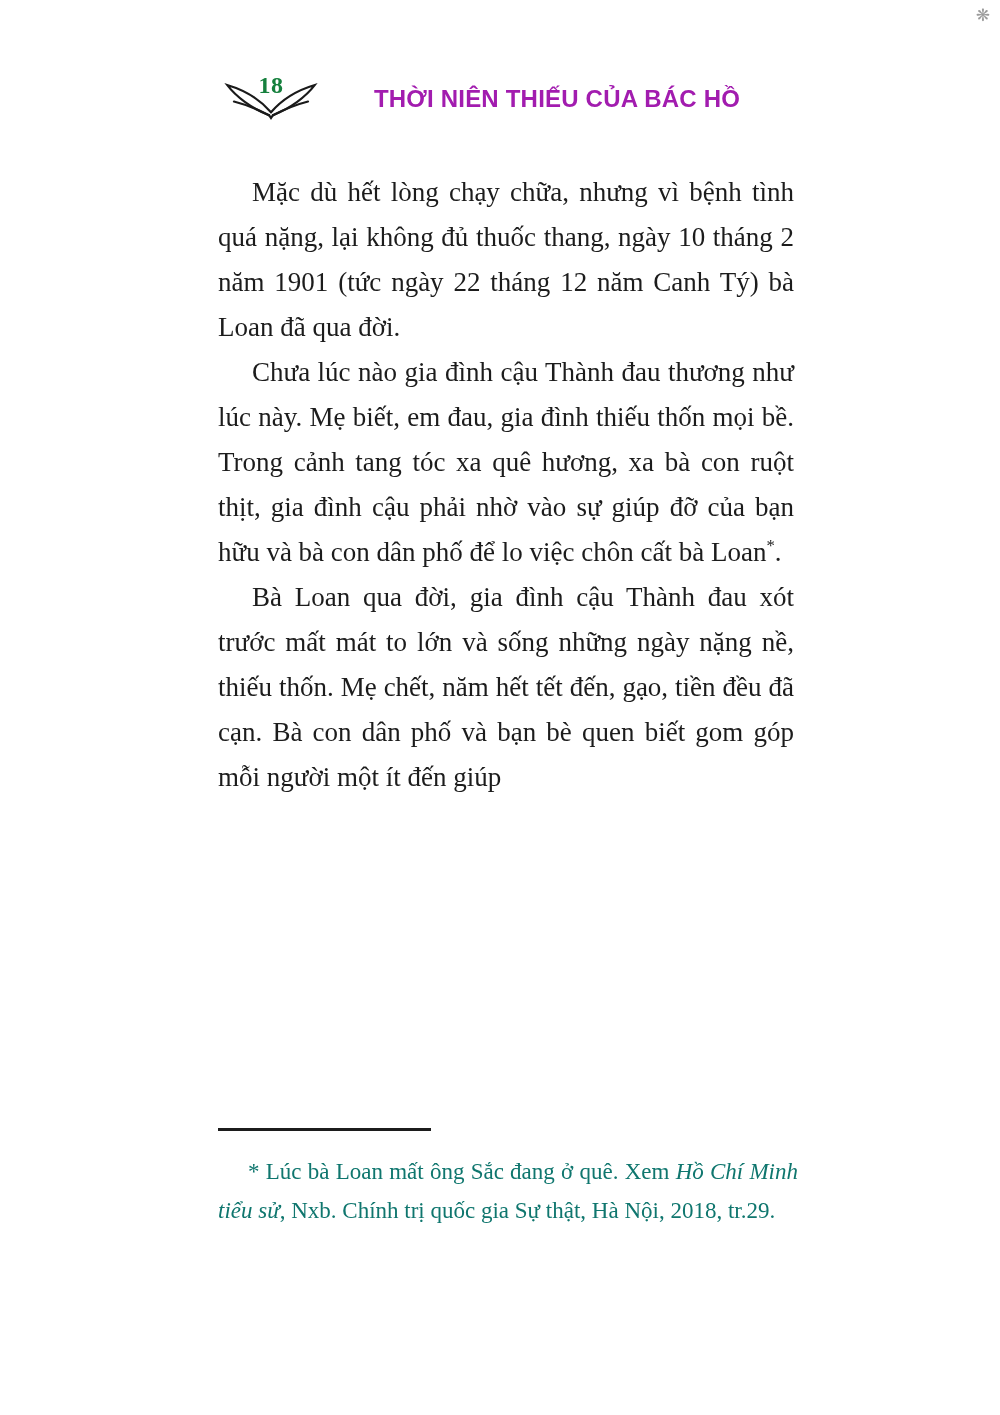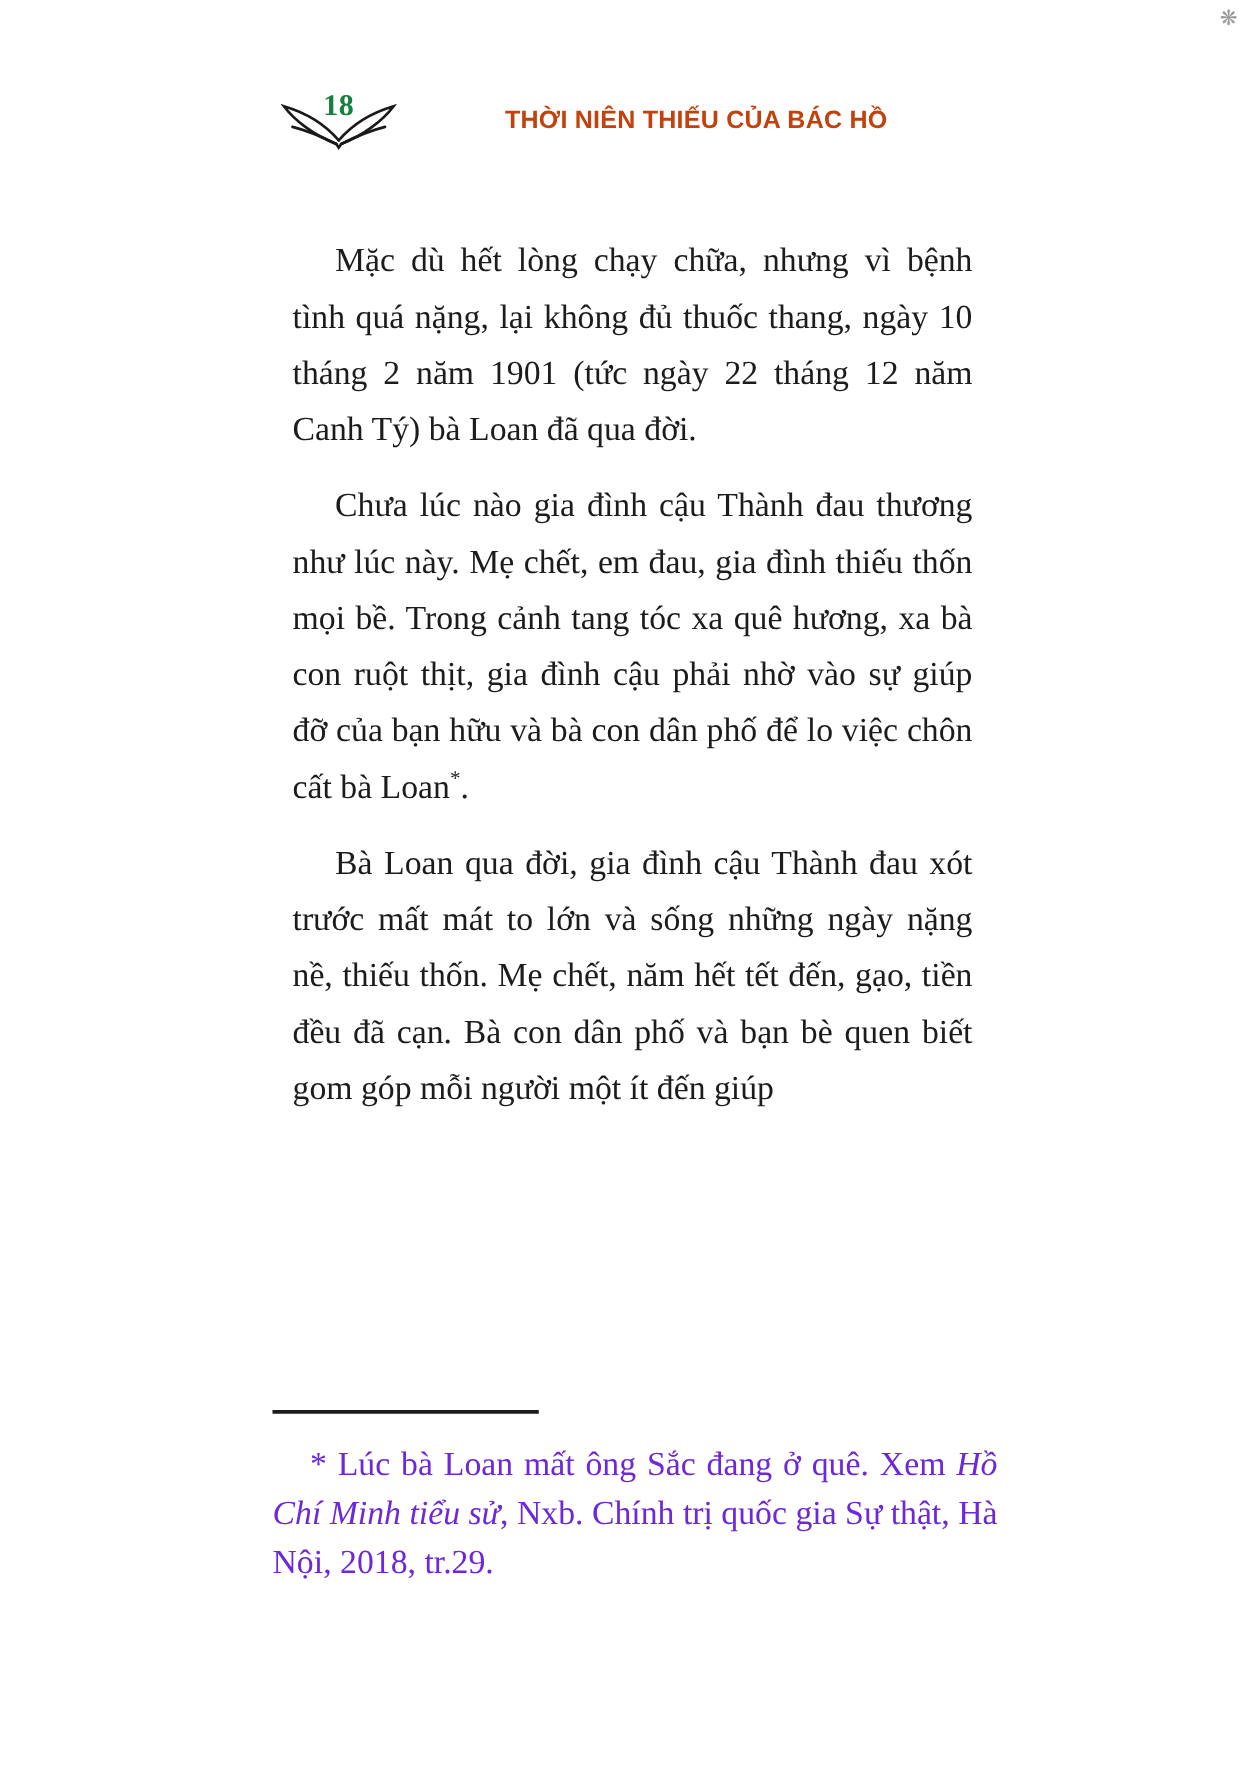--- a/index.html
+++ b/index.html
@@ -46,38 +46,38 @@
     letter-spacing: 0.5px;
     color: #15803d;
   }
   .running-title {
     position: absolute;
     top: 85px;
     left: 557px;
     transform: translateX(-50%);
     font-family: "Liberation Sans", "DejaVu Sans", sans-serif;
     font-weight: 700;
-    font-size: 20px;
+    font-size: 24px;
     letter-spacing: 0.2px;
     white-space: nowrap;
-    color: #c2410c;
+    color: #a21caf;
   }
 
   
   .body-text {
     position: absolute;
     left: 218px;
     top: 170px;
     width: 576px;
     font-size: 27px;
     line-height: 45px;
     text-align: justify;
     color: #1c1c1c;
   }
-  .para { margin: 16px; text-indent: 34px; }
+  .para { margin: 0; text-indent: 34px; }
   .para sup {
     font-size: 62%;
     line-height: 0;
   }
 
   
   .footnote-rule {
     position: absolute;
     left: 218px;
     top: 1128px;
@@ -85,24 +85,24 @@
     height: 0;
     border: none;
     border-top: 3px solid #1c1c1c;
     margin: 0;
   }
   .footnotes {
     position: absolute;
     left: 218px;
     top: 1152px;
     width: 580px;
-    font-size: 27px;
+    font-size: 23px;
     line-height: 39px;
     text-align: justify;
-    color: #6d28d9;
+    color: #0f766e;
   }
   .footnote { margin: 0; text-indent: 30px; }
   .footnote em { font-style: italic; }
 </style>
 </head>
 <body>
 
 <div class="page">
 
   <div class="corner-ornament">❋</div>
@@ -121,21 +121,21 @@
       <span class="page-number">18</span>
     </div>
 
     <div class="running-title">THỜI NIÊN THIẾU CỦA BÁC HỒ</div>
   </header>
 
   <main class="body-text">
 
     <p class="para"><span>Mặc dù hết lòng chạy chữa, nhưng vì bệnh tình quá nặng, lại không đủ thuốc thang, ngày 10 tháng 2 năm 1901 (tức ngày 22 tháng 12 năm Canh Tý) bà Loan đã qua đời.</span></p>
 
-    <p class="para"><span>Chưa lúc nào gia đình cậu Thành đau thương như lúc này. Mẹ chết, em đau, gia đình thiếu thốn mọi bề. Trong cảnh tang tóc xa quê hương, xa bà con ruột thịt, gia đình cậu phải nhờ vào sự giúp đỡ của bạn hữu và bà con dân phố để lo việc chôn cất bà Loan</span><sup>*</sup><span>.</span></p>
+    <p class="para"><span>Chưa lúc nào gia đình cậu Thành đau thương như lúc này. Mẹ biết, em đau, gia đình thiếu thốn mọi bề. Trong cảnh tang tóc xa quê hương, xa bà con ruột thịt, gia đình cậu phải nhờ vào sự giúp đỡ của bạn hữu và bà con dân phố để lo việc chôn cất bà Loan</span><sup>*</sup><span>.</span></p>
 
 
     <p class="para"><span>Bà Loan qua đời, gia đình cậu Thành đau xót trước mất mát to lớn và sống những ngày nặng nề, thiếu thốn. Mẹ chết, năm hết tết đến, gạo, tiền đều đã cạn. Bà con dân phố và bạn bè quen biết gom góp mỗi người một ít đến giúp</span></p>
 
   </main>
 
   <hr class="footnote-rule">
 
   <section class="footnotes">
 

